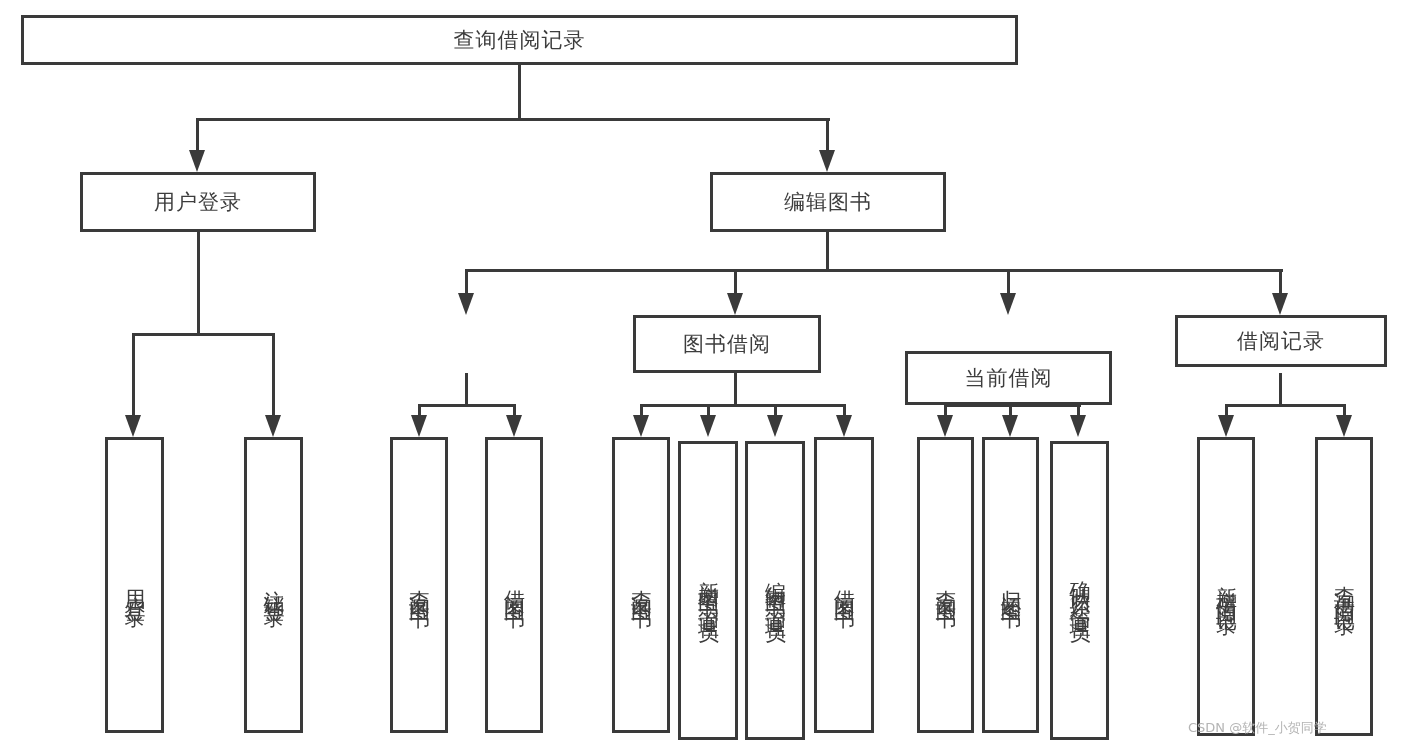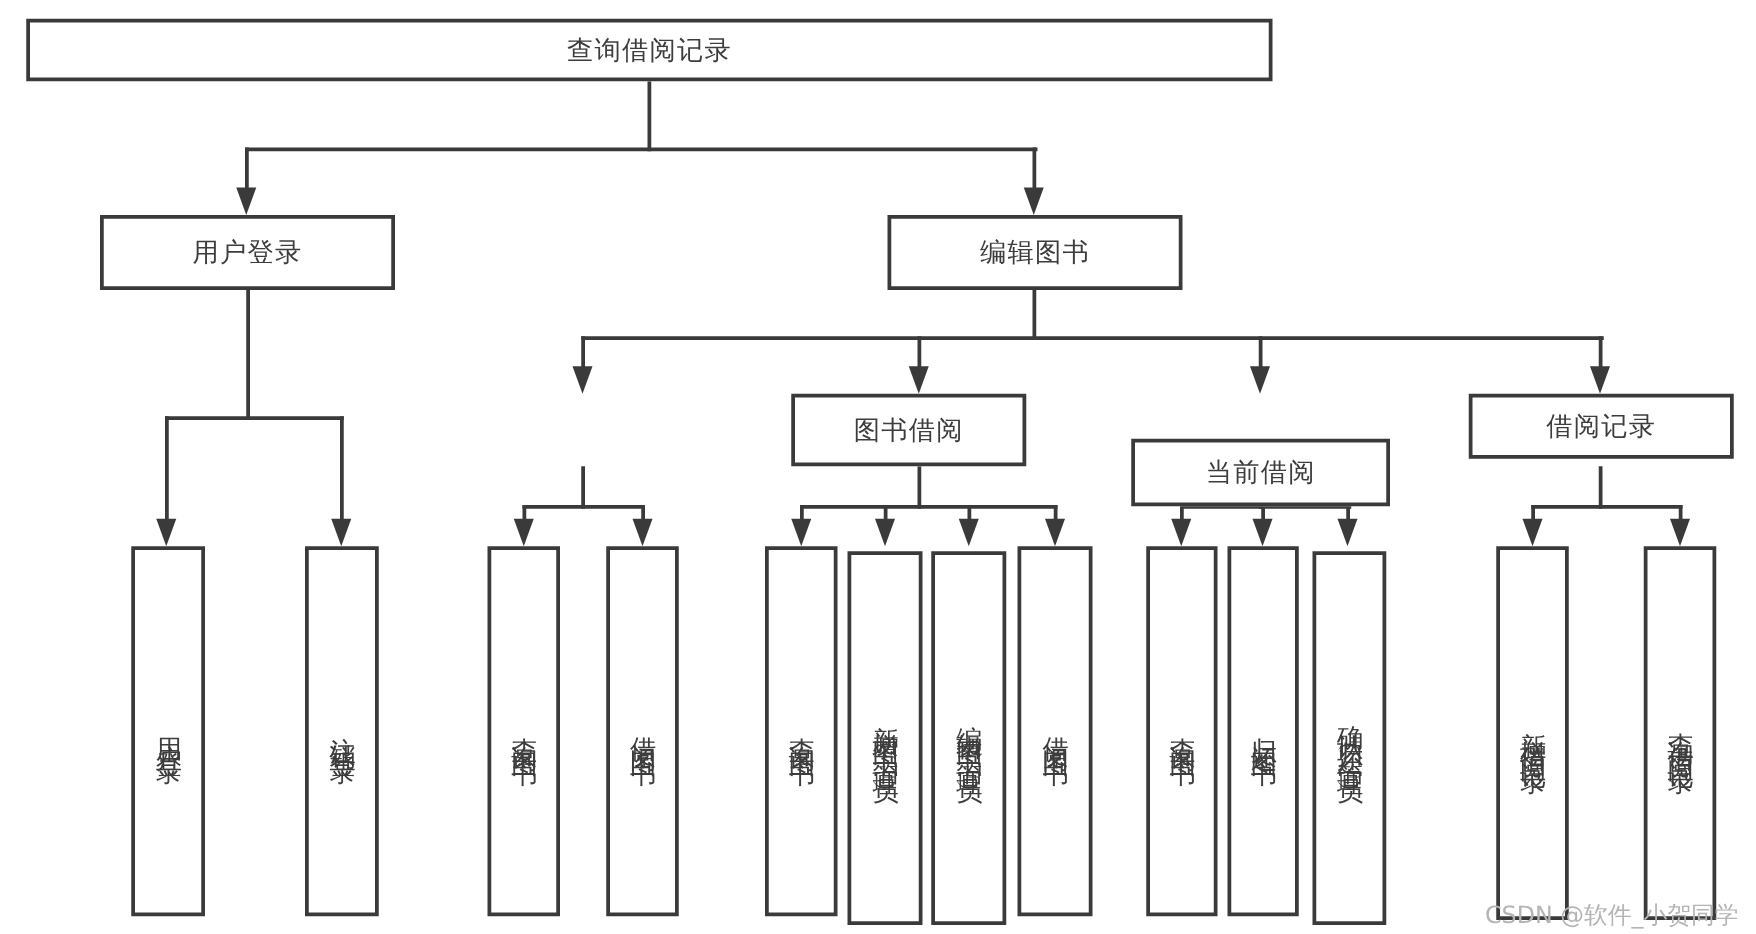--- a/index.html
+++ b/index.html
@@ -19,21 +19,21 @@
     font-size:21px; letter-spacing:6px; line-height:1;
   }
   .line { position:absolute; background:#3a3a3a; }
   .arrow {
     position:absolute; width:0; height:0;
     border-left:8px solid transparent; border-right:8px solid transparent;
     border-top:22px solid #3a3a3a;
   }
   .watermark {
     position:absolute; left:1188px; top:719px; z-index:10;
-    color:#b4b4b4; font-size:19px; white-space:nowrap;
+    color:#b4b4b4; font-size:13px; white-space:nowrap;
   }
 </style>
 </head>
 <body>
 
 <div class="stage">
 
   <div class="line" style="left:518px;top:65px;width:3px;height:56px;"></div>
   <div class="line" style="left:196px;top:118px;width:634px;height:3px;"></div>
   <div class="line" style="left:196px;top:118px;width:3px;height:34px;"></div>

